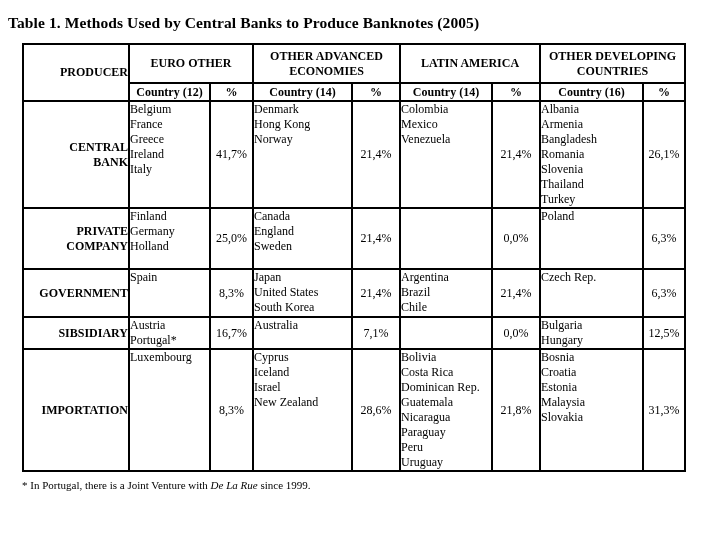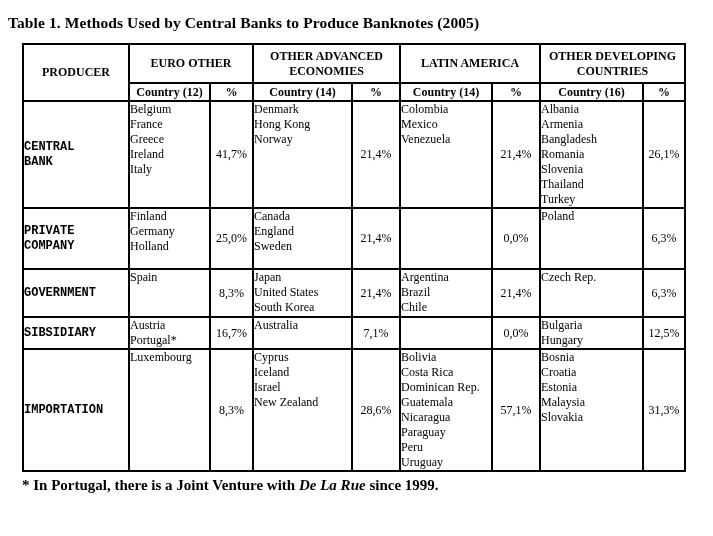--- a/index.html
+++ b/index.html
@@ -38,61 +38,59 @@
   .group-h {
     font-weight: bold;
     text-align: center;
     vertical-align: middle;
     height: 37px;
     line-height: 15px;
     white-space: pre-line;
   }
   .producer-h {
     font-weight: bold;
+    text-align: right;
+    vertical-align: middle;
+    margin-left: 44px;
+  }
+  .sub-h {
+    font-weight: bold;
     text-align: center;
     vertical-align: middle;
-    margin-left: 44px;
-  }
-  .sub-h {
-    font-weight: bold;
-    text-align: center;
-    vertical-align: middle;
     height: 16px;
     line-height: 15px;
   }
   .producer {
     font-weight: bold;
-    text-align: left;
+    text-align: right;
     vertical-align: middle;
     white-space: pre-line;
     line-height: 15px;
-    font-family: Liberation Mono, monospace;
   }
   .countries {
     text-align: left;
     vertical-align: top;
     padding: 1px 3px 1px 4px;
     line-height: 15px;
     white-space: pre-line;
   }
   .pct {
     text-align: center;
     vertical-align: middle;
     line-height: 15px;
   }
   tr.r1 { height: 101px; }
   tr.r2 { height: 61px; }
   tr.r3 { height: 48px; }
   tr.r4 { height: 31px; }
   tr.r5 { height: 121px; }
   .footnotes {
     margin: 5px 0 0 22px;
-    font-size: 15px;
+    font-size: 11px;
     line-height: 16px;
-    font-weight: bold;
   }
 </style>
 </head>
 <body>
 
 <div class="page">
 
   <div class="title">Table 1. Methods Used by Central Banks to Produce Banknotes (2005)</div>
 
   <table class="tbl">
@@ -209,21 +207,21 @@
 New Zealand</td>
         <td class="pct">28,6%</td>
         <td class="countries">Bolivia
 Costa Rica
 Dominican Rep.
 Guatemala
 Nicaragua
 Paraguay
 Peru
 Uruguay</td>
-        <td class="pct">57,1%</td>
+        <td class="pct">21,8%</td>
         <td class="countries">Bosnia
 Croatia
 Estonia
 Malaysia
 Slovakia</td>
         <td class="pct">31,3%</td>
       </tr>
     </tbody>
   </table>
 

